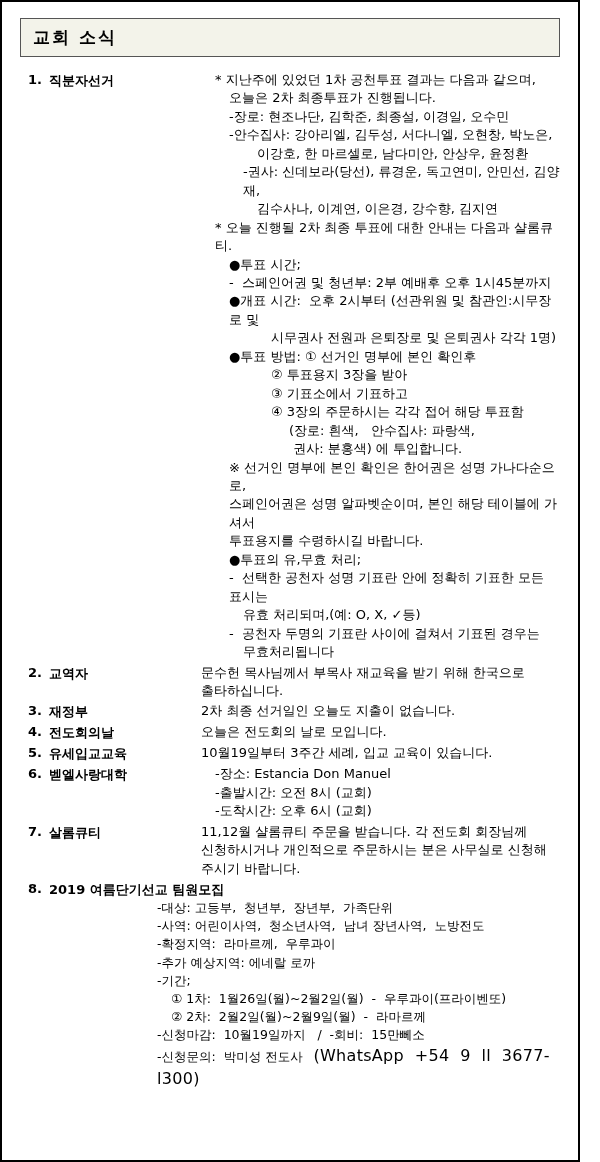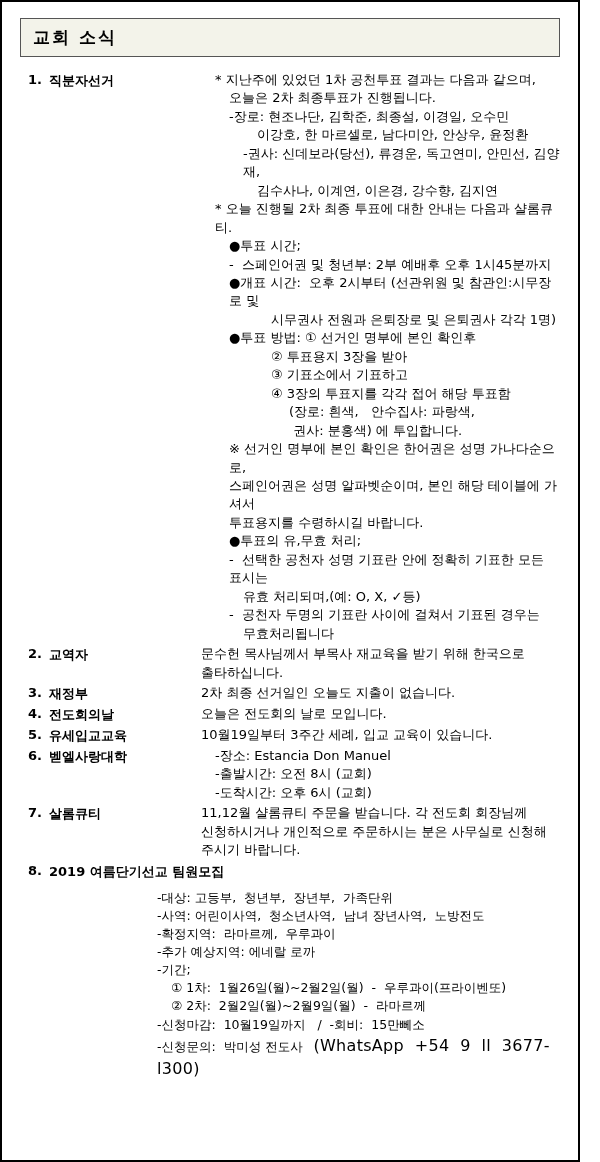--- a/index.html
+++ b/index.html
@@ -73,21 +73,20 @@
   .ind2 { padding-left: 14px; }
   .ind3 { padding-left: 28px; }
   .ind4 { padding-left: 42px; }
   .ind5 { padding-left: 56px; }
   .ind6 { padding-left: 70px; }
   .ind7 { padding-left: 88px; }
   .sec-full {
     font-size: 12.5px;
     line-height: 1.45;
     padding-left: 137px;
-    margin-top: 8px;
   }
   .sec-title-full {
     display: flex;
     align-items: flex-start;
   }
   .wa {
     font-size: 16px;
     letter-spacing: 0.3px;
   }
 </style>
@@ -102,32 +101,33 @@
     </div>
 
     <div id="sections-root">
         <div class="section">
           <div class="sec-num">1.</div>
           <div class="sec-name w1">직분자선거</div>
           <div class="sec-body">
             <div class="line ind2">* 지난주에 있었던 1차 공천투표 결과는 다음과 같으며,</div>
             <div class="line ind3">오늘은 2차 최종투표가 진행됩니다.</div>
             <div class="line ind3">-장로: 현조나단, 김학준, 최종설, 이경일, 오수민</div>
+            <div class="line ind3">-안수집사: 강아리엘, 김두성, 서다니엘, 오현창, 박노은,</div>
             <div class="line ind5">이강호, 한 마르셀로, 남다미안, 안상우, 윤정환</div>
             <div class="line ind4">-권사: 신데보라(당선), 류경운, 독고연미, 안민선, 김양재,</div>
             <div class="line ind5">김수사나, 이계연, 이은경, 강수향, 김지연</div>
             <div class="line ind2">* 오늘 진행될 2차 최종 투표에 대한 안내는 다음과 샬롬큐티.</div>
             <div class="line ind3">●투표 시간;</div>
             <div class="line ind3">-  스페인어권 및 청년부: 2부 예배후 오후 1시45분까지</div>
             <div class="line ind3">●개표 시간:  오후 2시부터 (선관위원 및 참관인:시무장로 및</div>
             <div class="line ind6">시무권사 전원과 은퇴장로 및 은퇴권사 각각 1명)</div>
             <div class="line ind3">●투표 방법: ① 선거인 명부에 본인 확인후</div>
             <div class="line ind6">② 투표용지 3장을 받아</div>
             <div class="line ind6">③ 기표소에서 기표하고</div>
-            <div class="line ind6">④ 3장의 투표지를 각각 접어 해당 투표함</div>
+            <div class="line ind6">④ 3장의 주문하시는 각각 접어 해당 투표함</div>
             <div class="line ind7">(장로: 흰색,   안수집사: 파랑색,</div>
             <div class="line ind7"> 권사: 분홍색) 에 투입합니다.</div>
             <div class="line ind3">※ 선거인 명부에 본인 확인은 한어권은 성명 가나다순으로,</div>
             <div class="line ind3">스페인어권은 성명 알파벳순이며, 본인 해당 테이블에 가셔서</div>
             <div class="line ind3">투표용지를 수령하시길 바랍니다.</div>
             <div class="line ind3">●투표의 유,무효 처리;</div>
             <div class="line ind3">-  선택한 공천자 성명 기표란 안에 정확히 기표한 모든 표시는</div>
             <div class="line ind4">유효 처리되며,(예: O, X, ✓등)</div>
             <div class="line ind3">-  공천자 두명의 기표란 사이에 걸쳐서 기표된 경우는</div>
             <div class="line ind4">무효처리됩니다</div>

